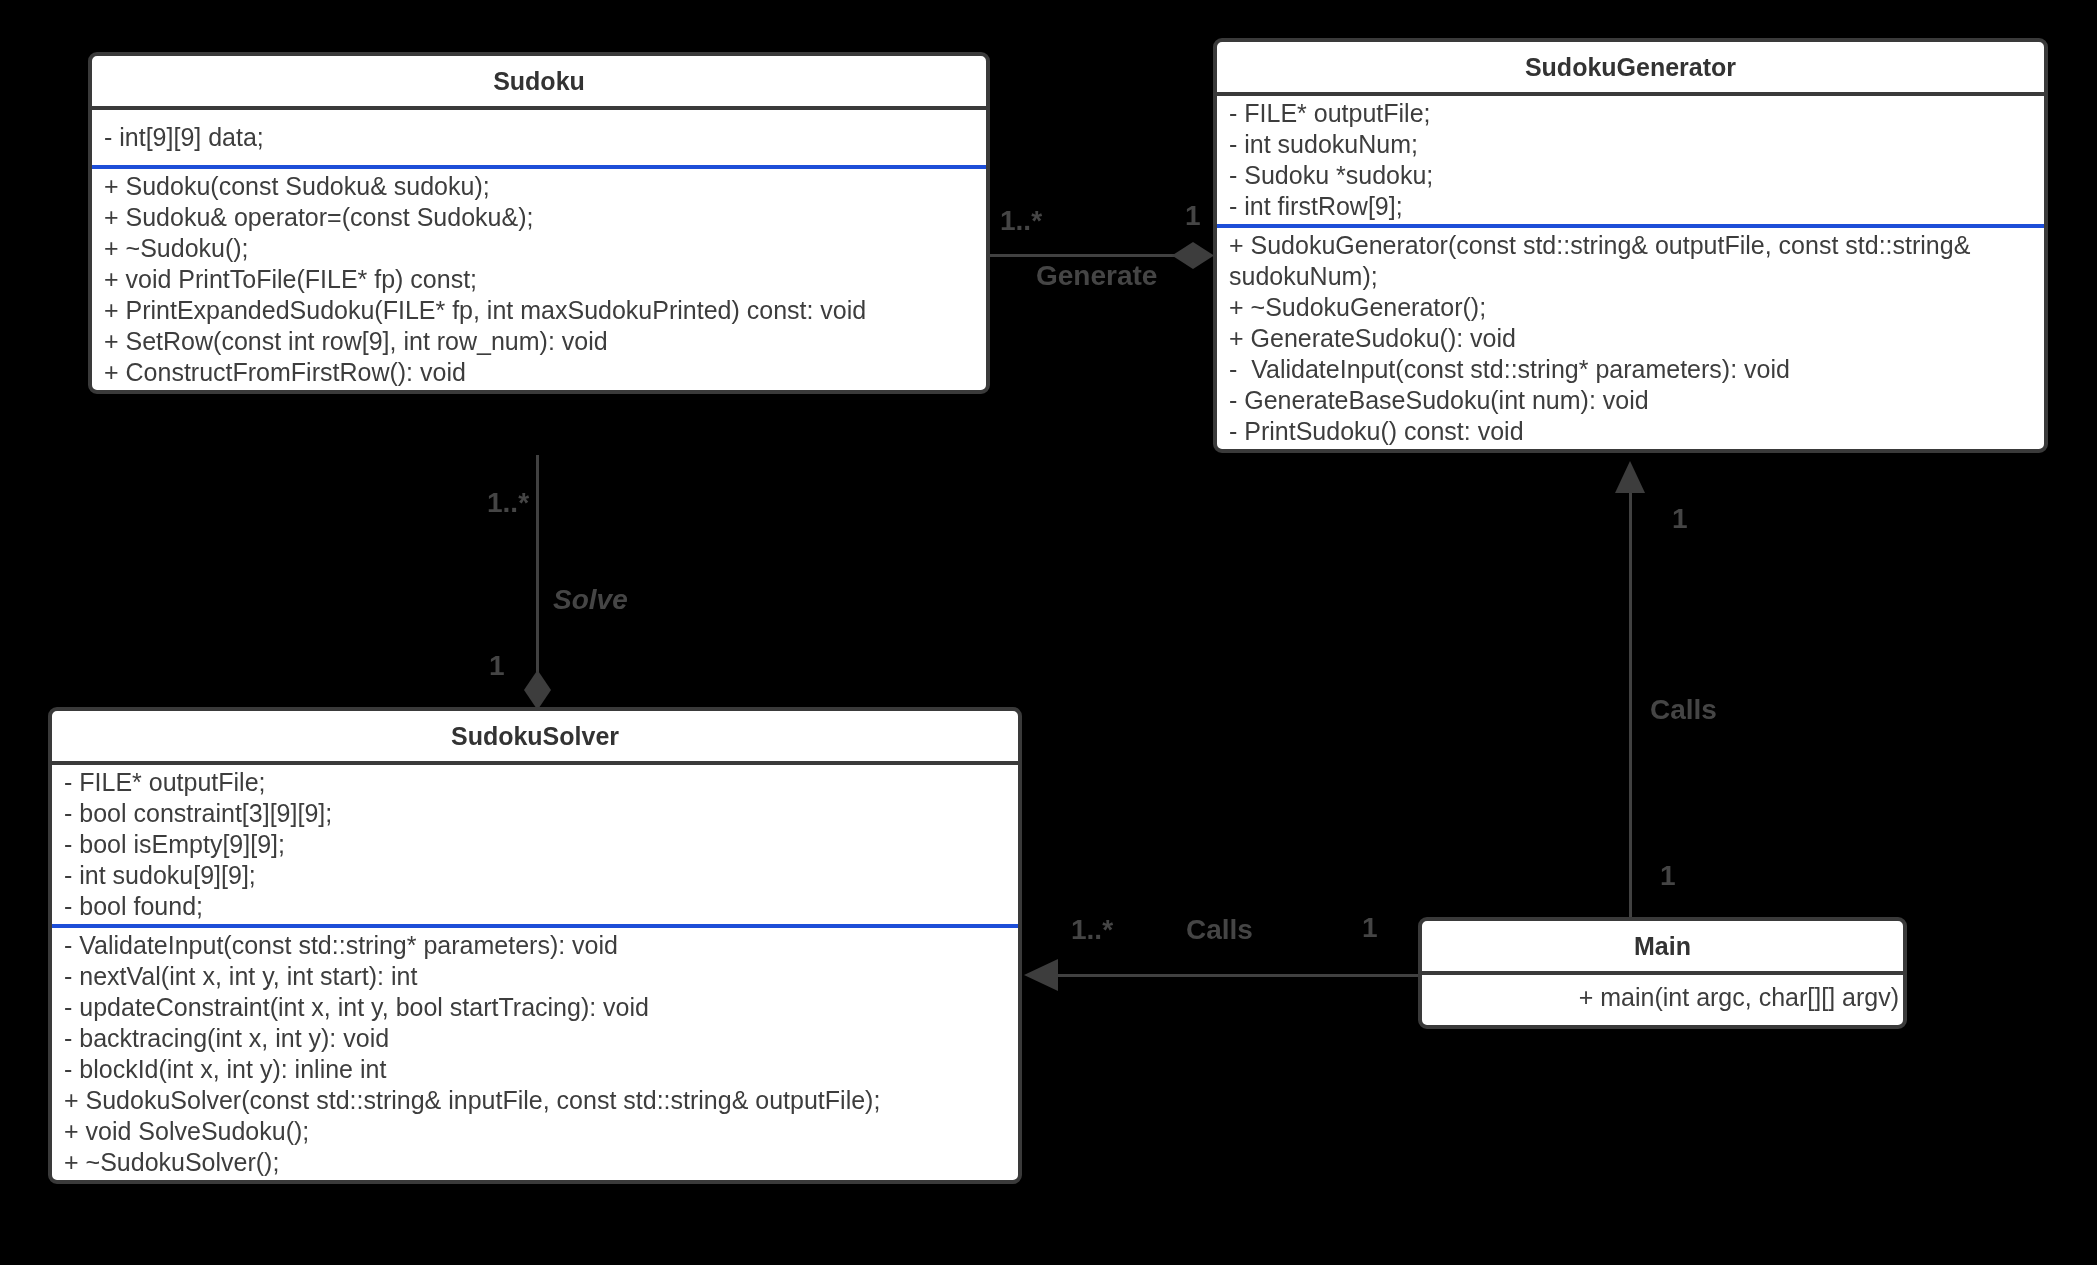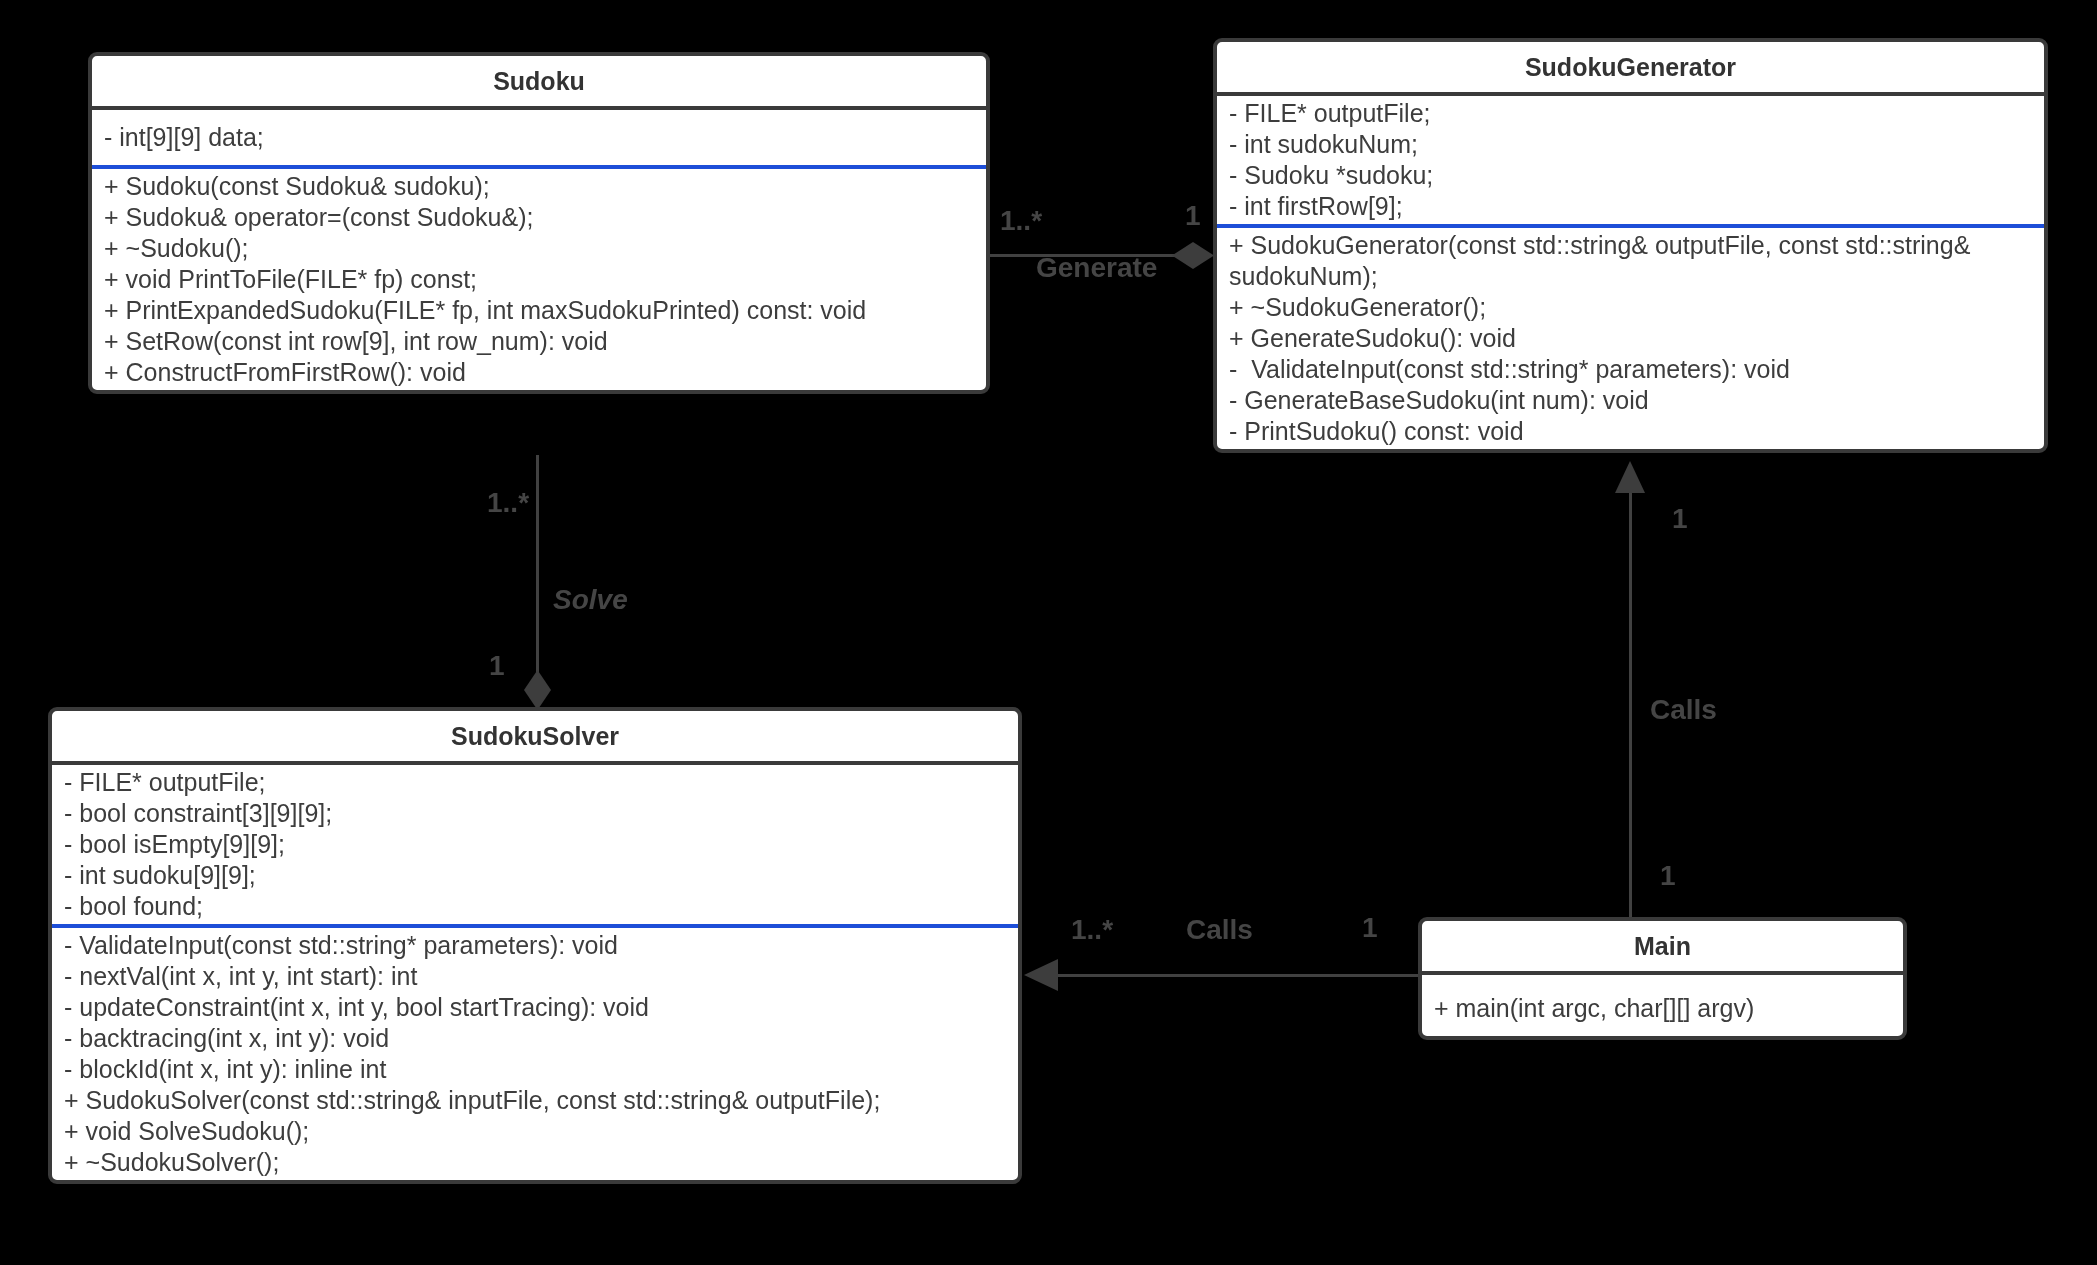--- a/index.html
+++ b/index.html
@@ -32,21 +32,21 @@
     border-bottom: 4px solid #3a3a3a;
   }
   .members {
     font-size: 25px;
     line-height: 31px;
     padding: 2px 4px 2px 12px;
   }
   .members.sep { border-bottom: 4px solid #1d4ed8; }
   .member-line { white-space: pre-wrap; }
   .attrs-roomy { padding-top: 12px; padding-bottom: 12px; }
-  .row-roomy  { padding-top: 18px; padding-bottom: 12px; }
+  .row-roomy  { padding-top: 7px; padding-bottom: 12px; text-align: right; }
 
   
   .conn { position: absolute; background: #414141; z-index: 1; }
   .conn-label {
     position: absolute;
     color: #454545;
     font-size: 28px;
     font-weight: 600;
     z-index: 1;
     white-space: nowrap;
@@ -77,21 +77,21 @@
 </style>
 </head>
 <body>
 
 <div id="canvas">
 
   <div class="conn" style="left:988px; top:254px; width:194px; height:3px;"></div>
   <div class="diamond" style="left:1172px; top:242px; width:42px; height:27px;"></div>
   <span class="conn-label" style="left:1000px; top:205px;">1..*</span>
   <span class="conn-label" style="left:1185px; top:200px;">1</span>
-  <span class="conn-label" style="left:1036px; top:252px;">Generate</span>
+  <span class="conn-label" style="left:1036px; top:260px;">Generate</span>
 
   <div class="conn" style="left:536px; top:455px; width:3px; height:225px;"></div>
   <div class="diamond" style="left:524px; top:670px; width:27px; height:40px;"></div>
   <span class="conn-label" style="left:487px; top:487px;">1..*</span>
   <span class="conn-label" style="left:489px; top:650px;">1</span>
   <span class="conn-label" style="left:553px; top:584px;font-style:italic;">Solve</span>
 
   <div class="conn" style="left:1629px; top:482px; width:3px; height:437px;"></div>
   <div class="tri tri-up" style="left:1615px; top:461px;"></div>
   <span class="conn-label" style="left:1672px; top:503px;">1</span>

